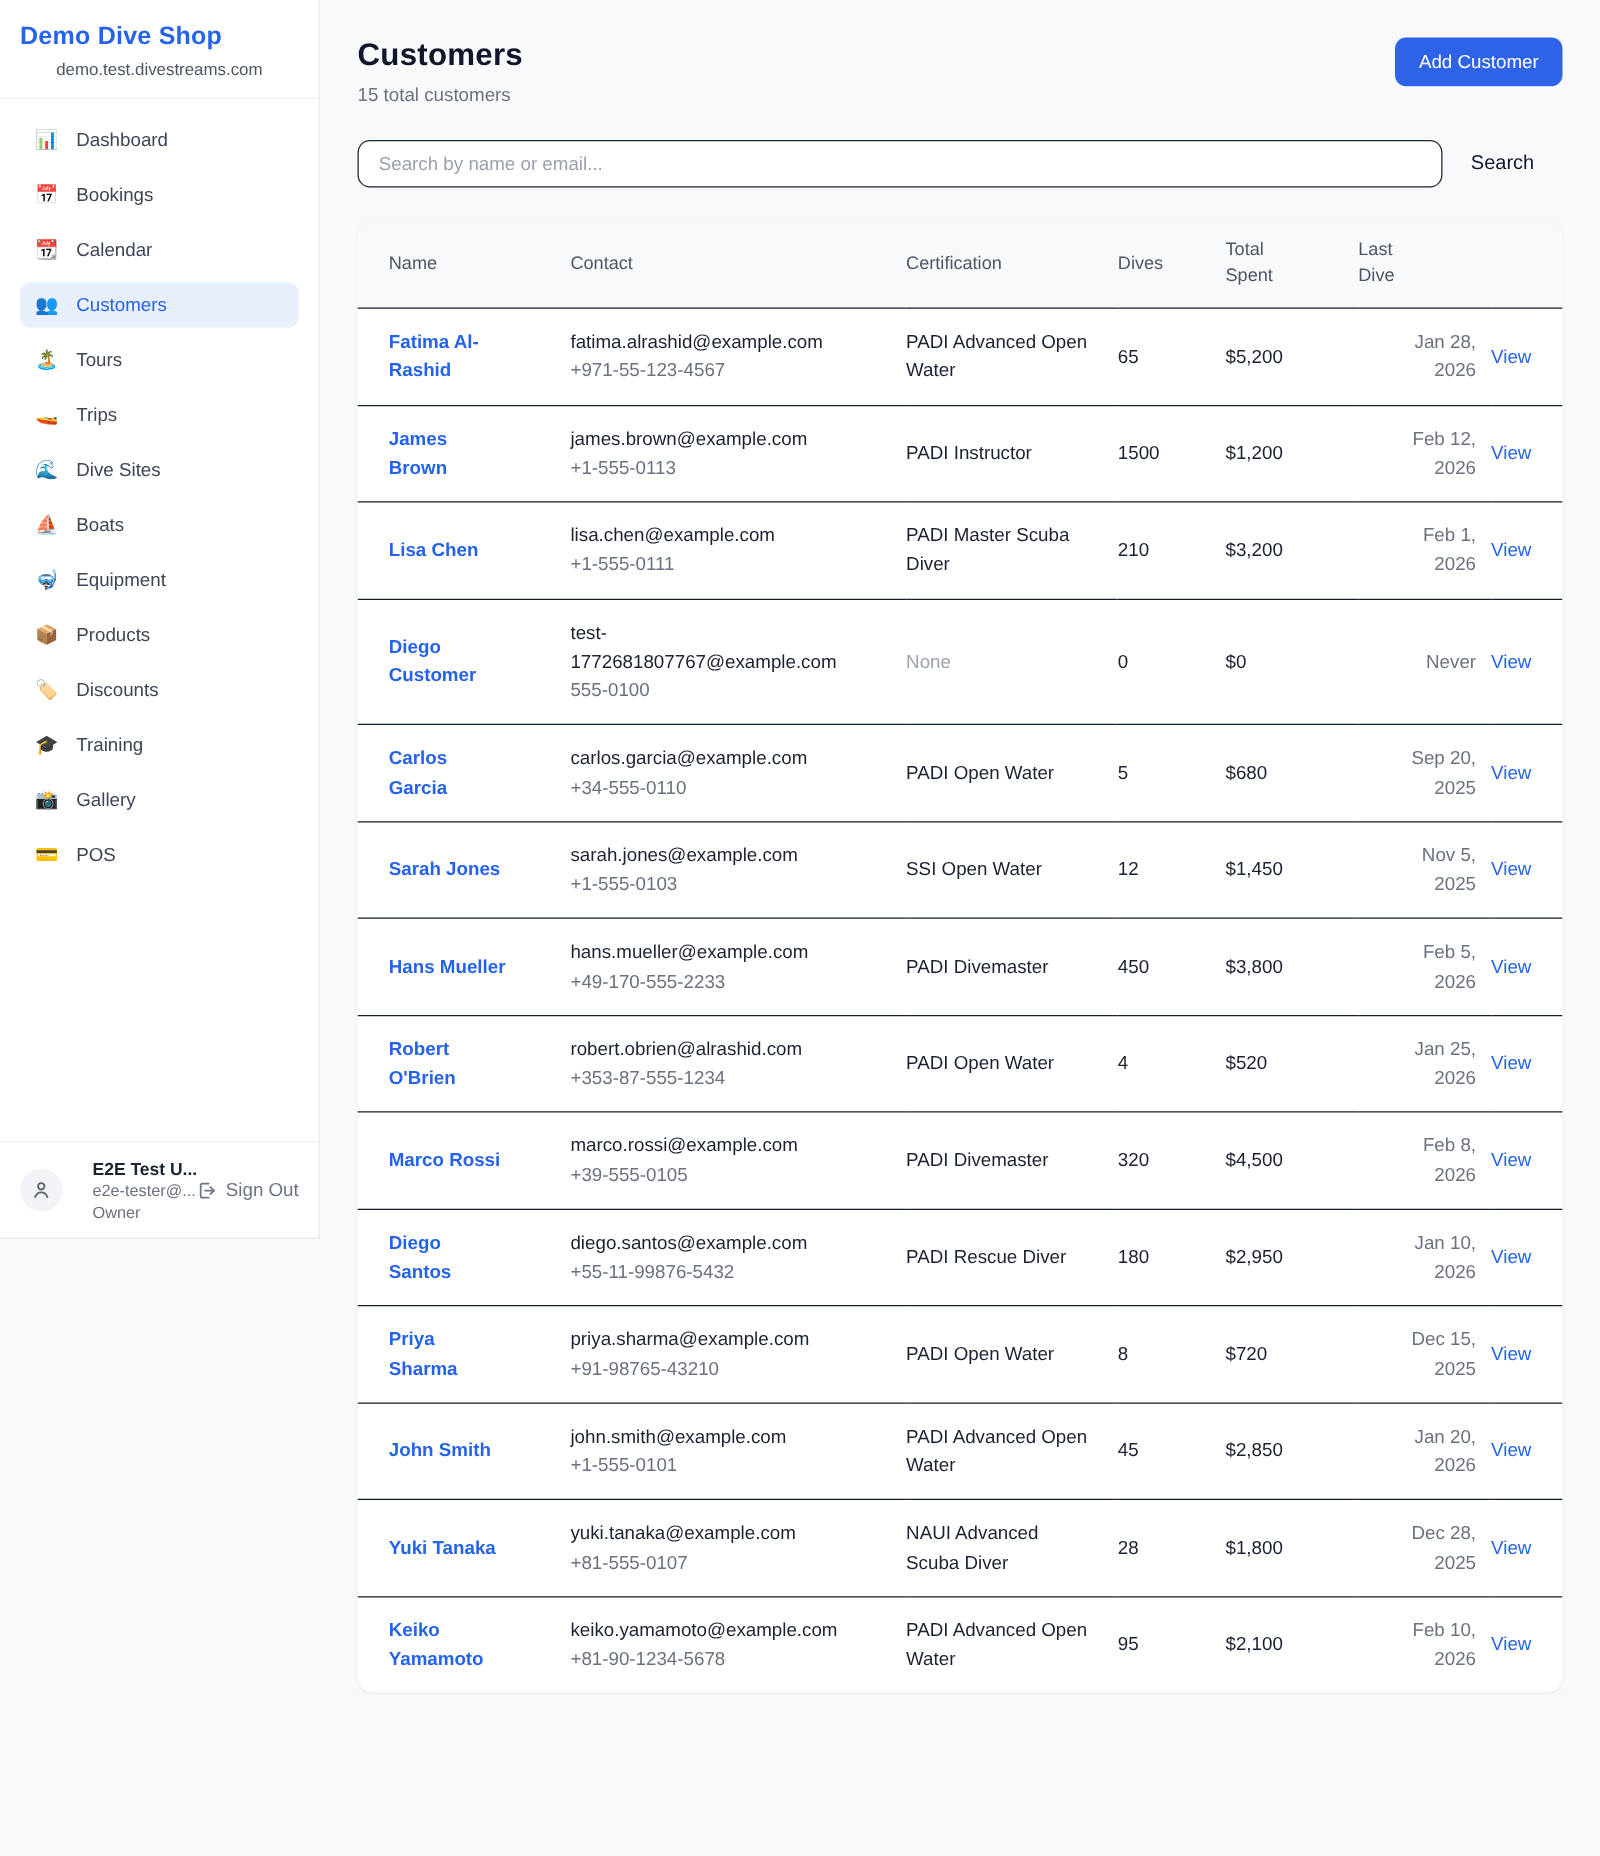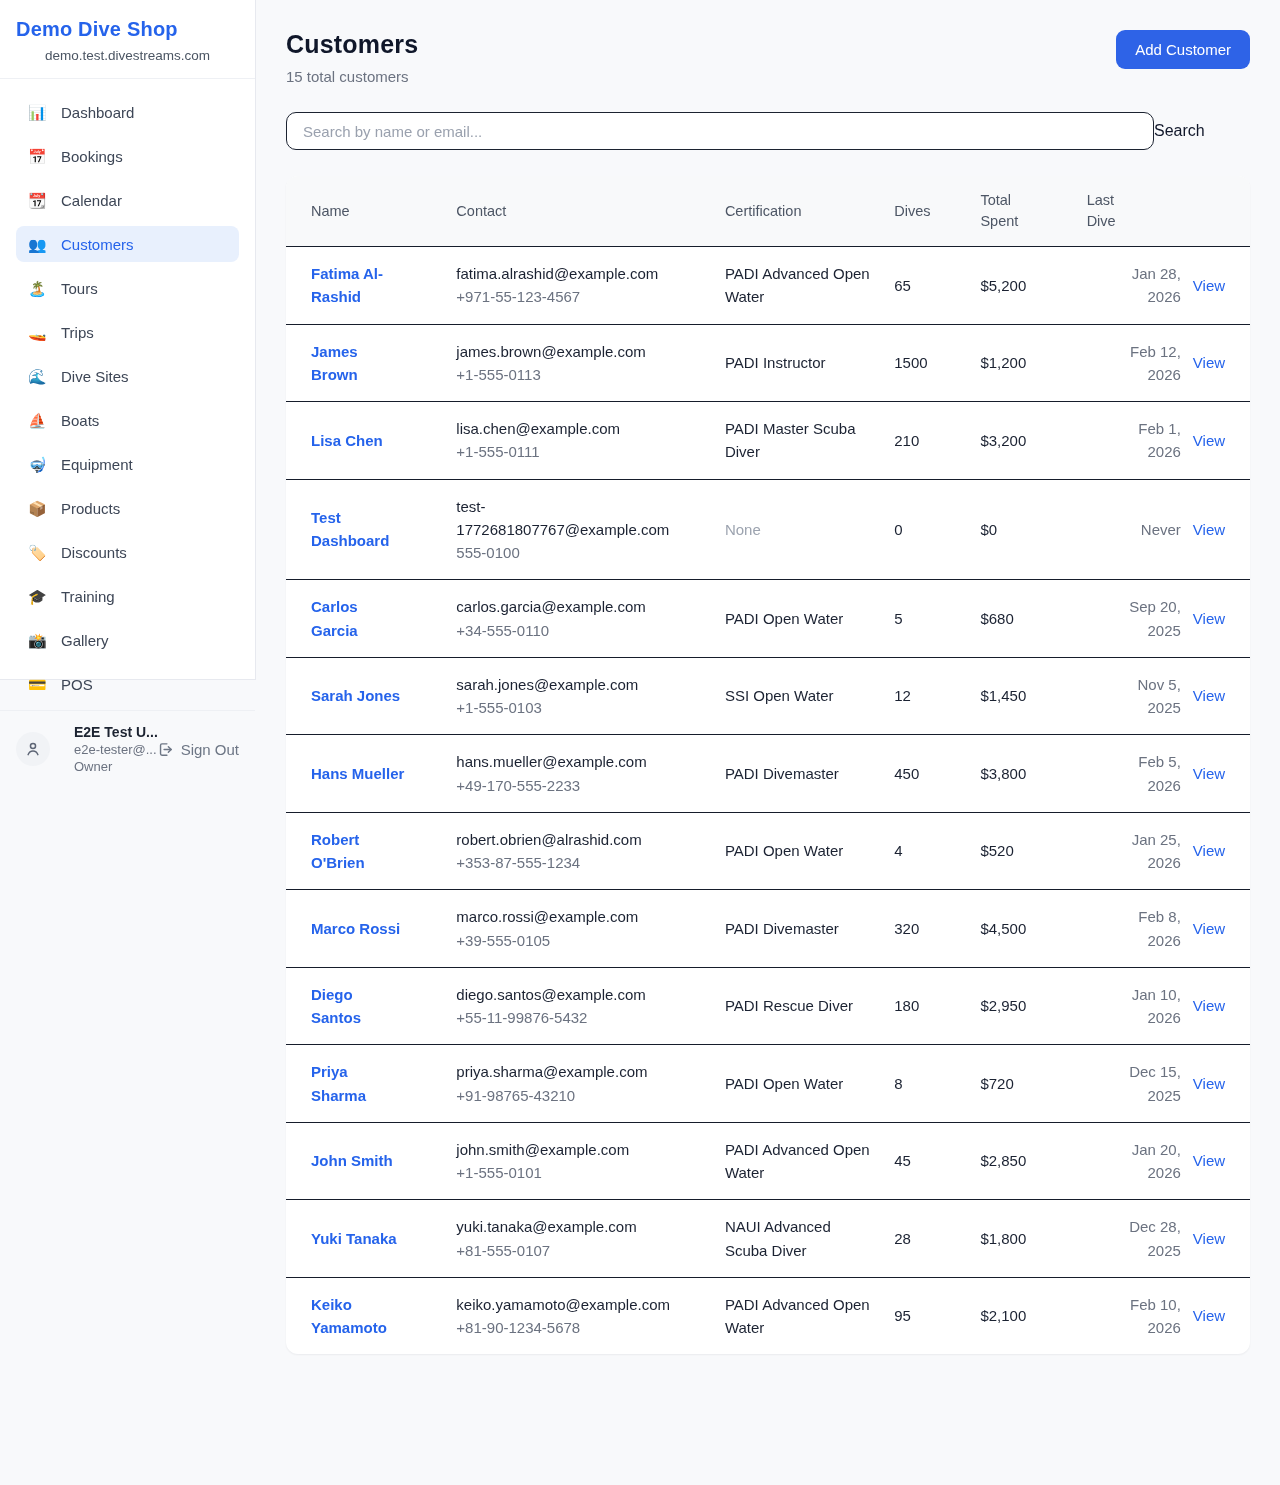--- a/index.html
+++ b/index.html
@@ -5,21 +5,21 @@
   * { margin:0; padding:0; box-sizing:border-box; }
   html,body { background:#f8f9fb; }
   body {
     width:1280px; min-height:1485px;
     font-family:"Liberation Sans", sans-serif;
     color:#141b2b; position:relative;
   }
 
   
   .sidebar {
-    position:absolute; left:0; top:0; width:256px; height:680px;
+    position:absolute; left:0; top:0; width:256px; height:991px;
     background:#ffffff;
     border-right:1px solid #e7e9ef; border-bottom:1px solid #e7e9ef;
     display:flex; flex-direction:column;
   }
   .sidebar-header { padding:18px 16px 15px; border-bottom:1px solid #eef0f4; }
   .shop-name { color:#2563eb; font-size:20px; font-weight:bold; letter-spacing:.2px; }
   .shop-domain { margin-top:7px; color:#4b5563; font-size:13.5px;text-align:center; }
   .nav { padding:15px 16px 0; flex:1; }
   .nav-item {
     display:flex; align-items:center; gap:13px;
@@ -55,21 +55,21 @@
     padding:11px 19px; font-size:15px; font-family:inherit; cursor:pointer;text-align:center;
   }
   .search-row { margin-top:27px; display:flex; align-items:center; }
   .search-input {
     flex:1; height:38px; background:#fff;
     border:1px solid #1c2331; border-radius:10px;
     padding:0 16px; font-size:15px; font-family:inherit; color:#10172a; outline:none;
   }
   .search-input::placeholder { color:#9aa1ae; }
   .search-btn {
-    width:96px; background:none; border:none; text-align:left;
+    width:96px; background:none; border:none; text-align:center;
     font-size:16px; color:#10172a; font-family:inherit; cursor:pointer;
   }
 
   
   .table-card {
     margin-top:26px; background:#fff; border-radius:12px; overflow:hidden;
     box-shadow:0 1px 2px rgba(16,24,40,.06);
   }
   table { width:100%; border-collapse:collapse; table-layout:fixed; }
   thead th {
@@ -263,21 +263,21 @@
             </td>
             <td>
               <div class="cert">PADI Master Scuba Diver</div>
             </td>
             <td>210</td>
             <td>$3,200</td>
             <td class="last-dive"><span>Feb 1, 2026</span></td>
             <td><span class="view-link">View</span></td>
           </tr>
           <tr>
-            <td class="c-name"><span class="name-link">Test Dashboard</span></td>
+            <td class="c-name"><span class="name-link">Diego Customer</span></td>
             <td>
               <div class="contact-wrap">
                 <div class="email">test-1772681807767@example.com</div>
                 <div class="phone">555-0100</div>
               </div>
             </td>
             <td>
               <div class="cert muted">None</div>
             </td>
             <td>0</td>

